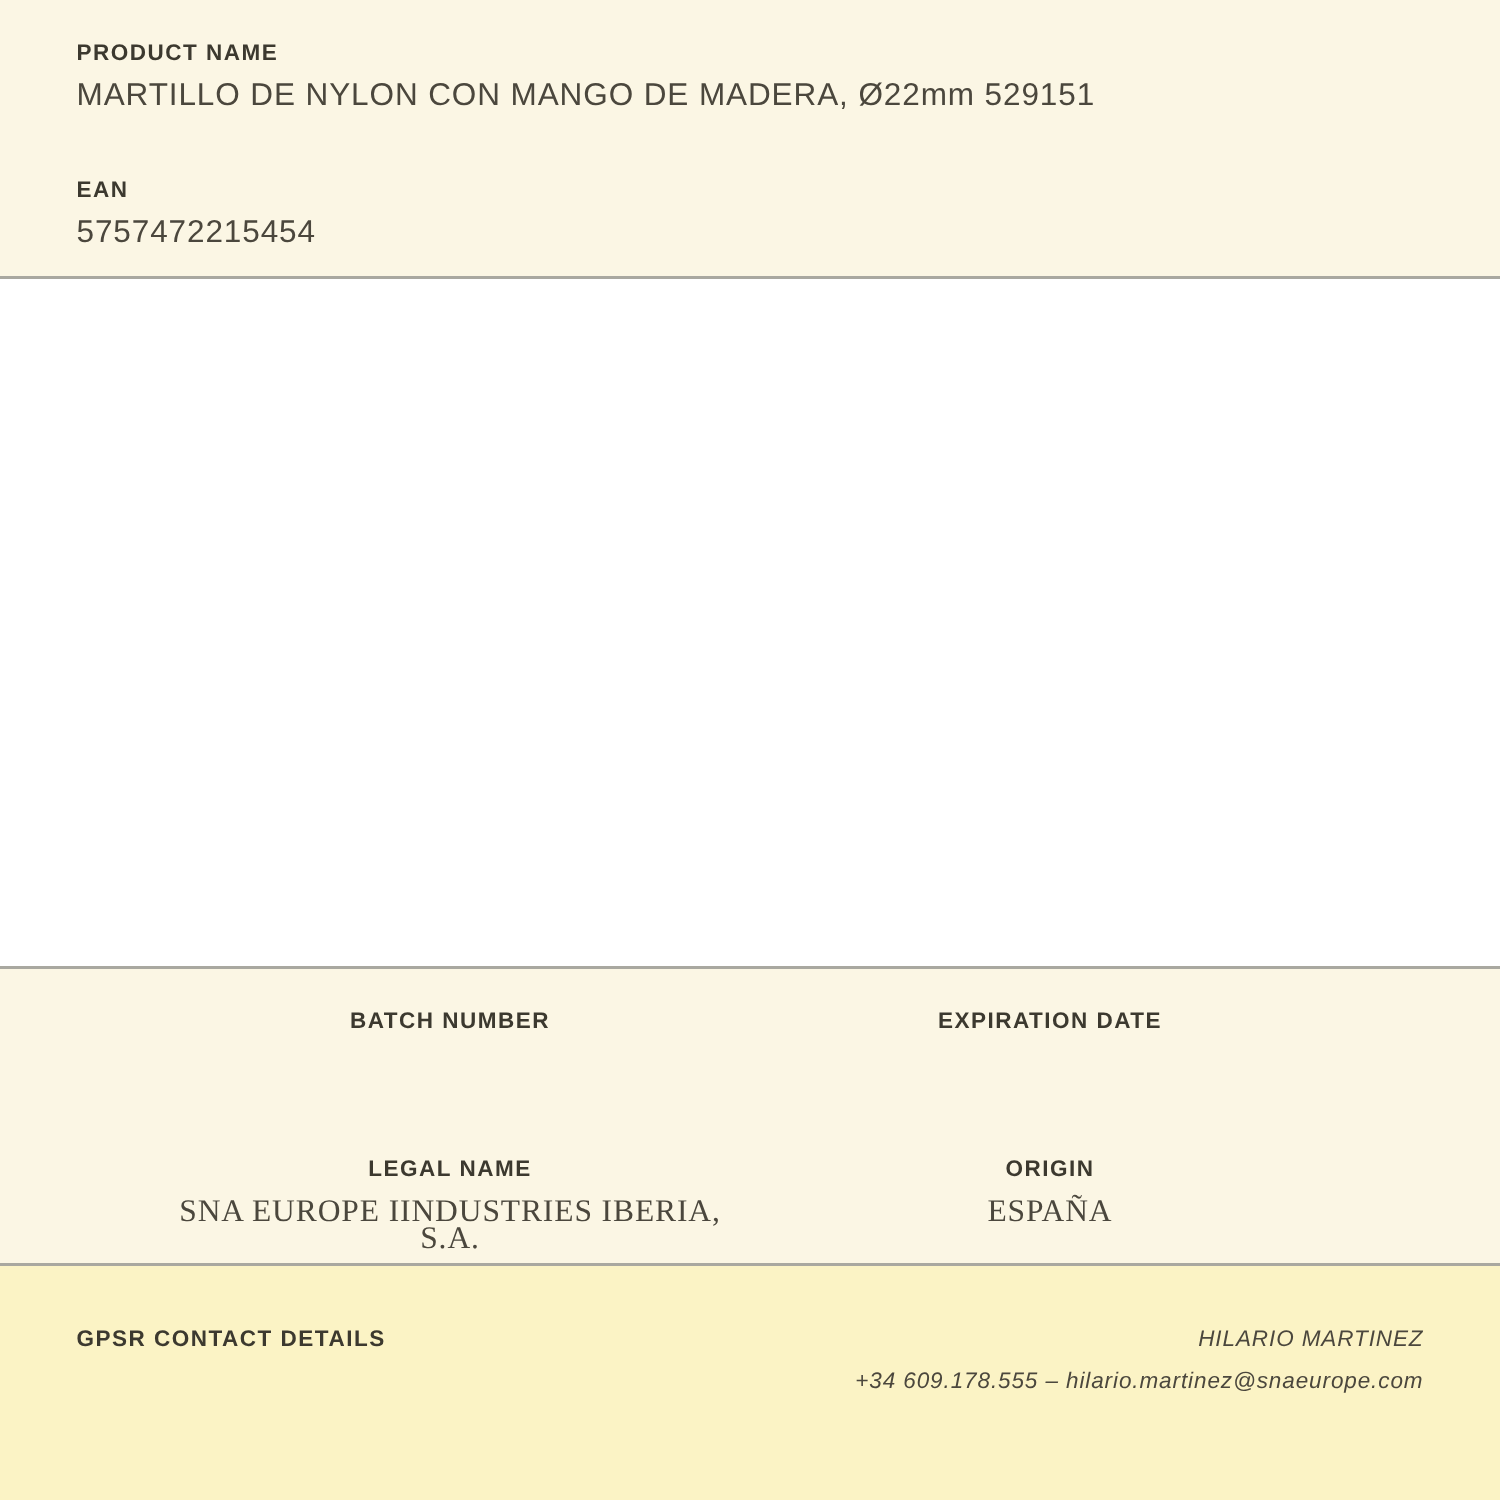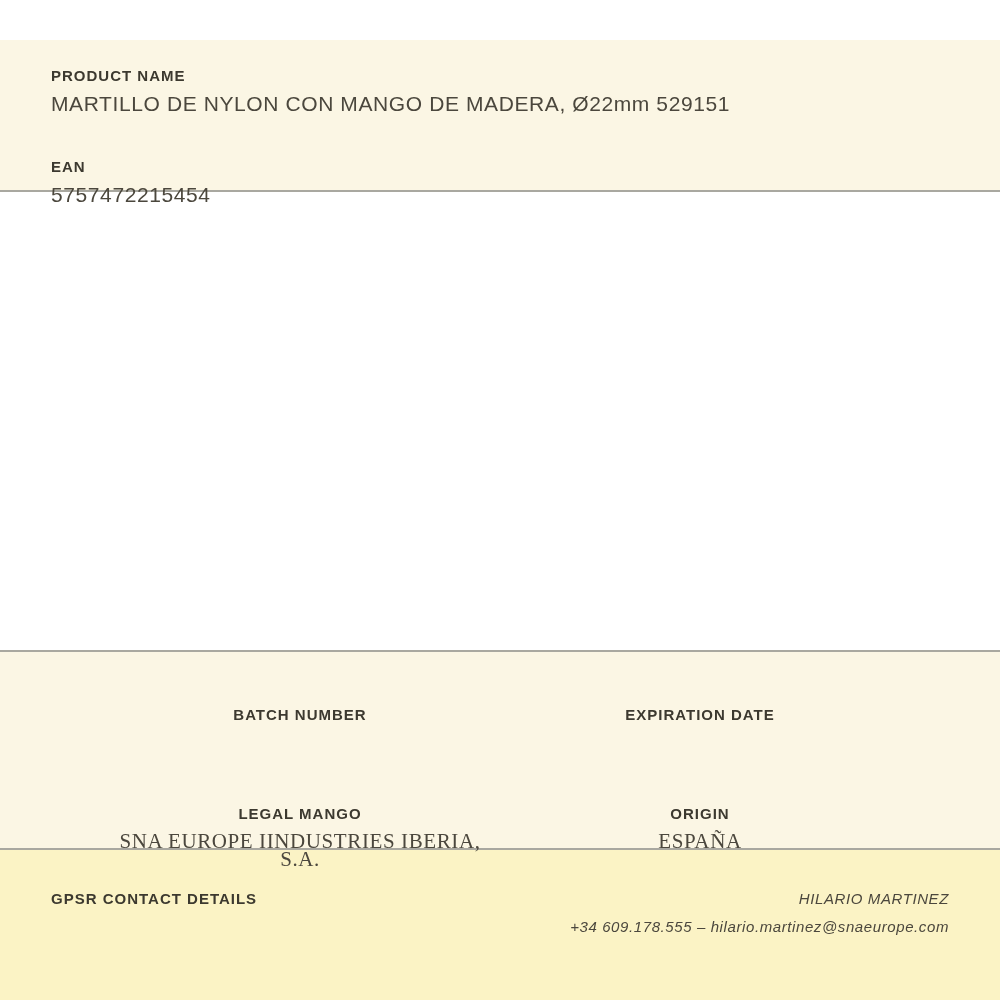--- a/index.html
+++ b/index.html
@@ -18,25 +18,24 @@
   }
   .page {
     width: 1000px;
     height: 1000px;
     overflow: hidden;
     background: var(--white-bg);
   }
 
   
   .section-header {
-    height: 152px;
+    height: 186px;
     background: var(--cream-bg);
     border-bottom: 2px solid var(--divider);
     padding: 27px 51px 0 51px;
-    margin-top: 40px;
   }
   .field-label {
     font-size: 15px;
     line-height: 17px;
     font-weight: bold;
     letter-spacing: 1px;
     color: var(--heading-text);
   }
   .field-value {
     font-size: 21px;
@@ -58,21 +57,21 @@
   .section-details {
     height: 198px;
     background: var(--cream-bg);
     border-bottom: 2px solid var(--divider);
     padding-top: 26px;
   }
   .details-grid {
     width: 800px;
     margin: 0 auto;
   }
-  .details-row { display: flex; margin-top: 28px; }
+  .details-row { display: flex; }
   .details-col {
     width: 400px;
     text-align: center;
   }
   .details-row.second { margin-top: 72px; }
   .details-col .field-value { margin-top: 10px; font-family: Liberation Serif, serif; }
 
   
   .section-gpsr {
     height: 156px;
@@ -124,21 +123,21 @@
           <div class="field-label">BATCH NUMBER</div>
           <div class="field-value"></div>
         </div>
         <div class="details-col">
           <div class="field-label">EXPIRATION DATE</div>
           <div class="field-value"></div>
         </div>
       </div>
       <div class="details-row second">
         <div class="details-col">
-          <div class="field-label">LEGAL MANGO</div>
+          <div class="field-label">LEGAL NAME</div>
           <div class="field-value">SNA EUROPE IINDUSTRIES IBERIA, S.A.</div>
         </div>
         <div class="details-col">
           <div class="field-label">ORIGIN</div>
           <div class="field-value">ESPAÑA</div>
         </div>
       </div>
     </div>
   </section>
 

